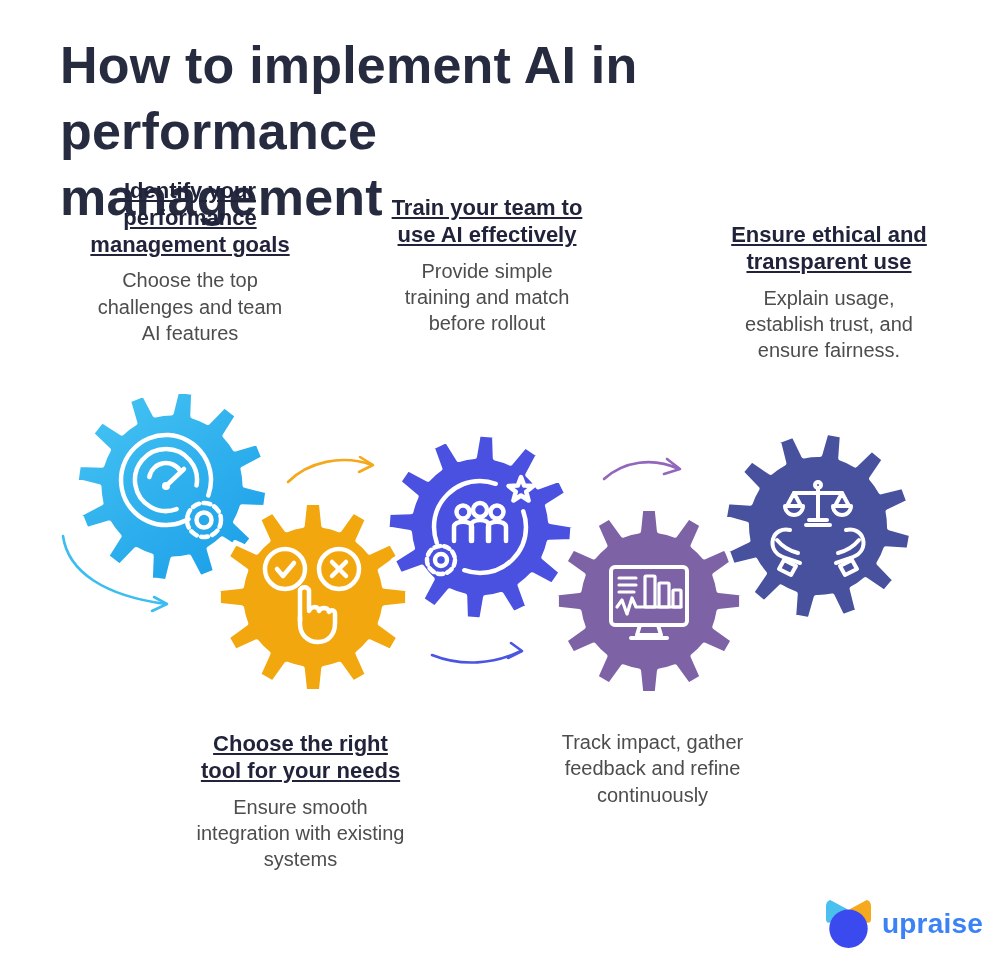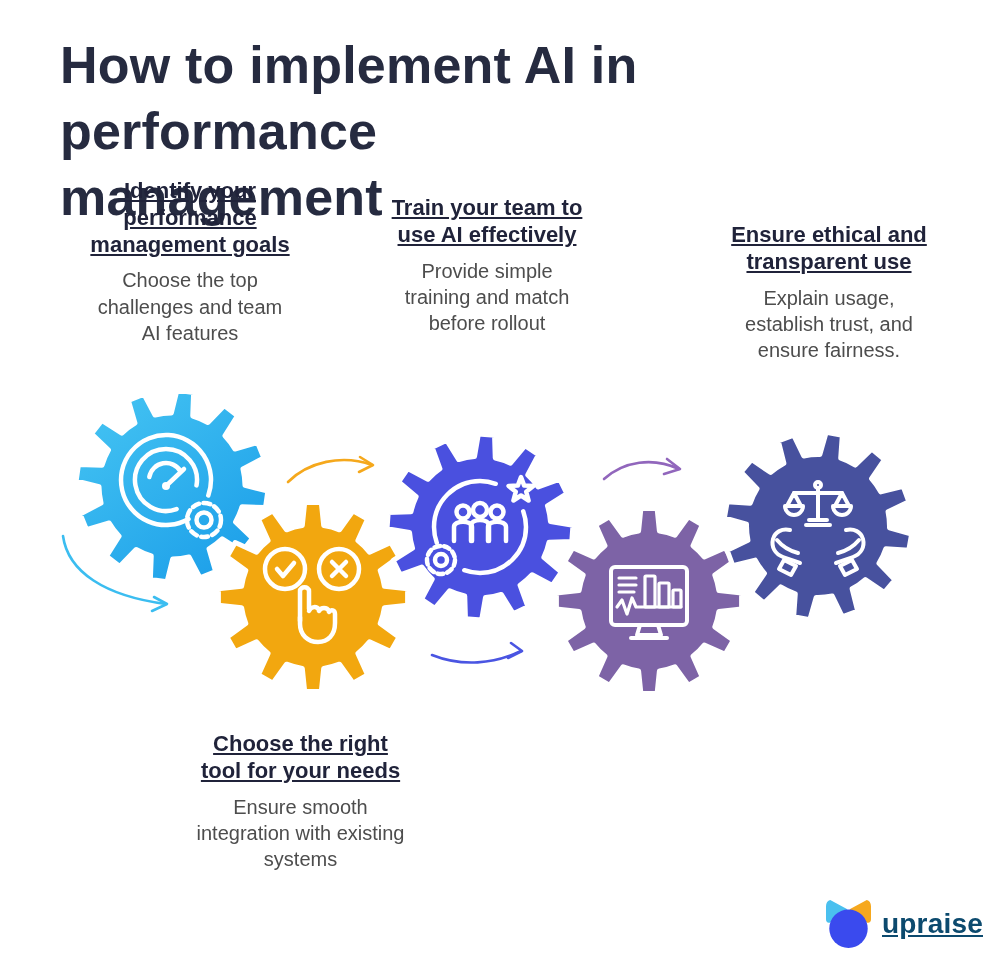--- a/index.html
+++ b/index.html
@@ -22,21 +22,21 @@
     margin:0;font-size:20px;line-height:1.32;color:#4d4d4d;white-space:pre-line;
   }
   .pos-step1{left:50px;top:178px;width:280px;}
   .pos-step3{left:356px;top:195px;width:262px;}
   .pos-step5{left:698px;top:222px;width:262px;}
   .pos-step2{left:158px;top:731px;width:285px;}
   .pos-step4{left:500px;top:729px;width:305px;}
   .arrow path{fill:none;stroke-width:2.6;stroke-linecap:round;stroke-linejoin:round;}
   .icon{stroke:#ffffff;fill:none;stroke-linecap:round;stroke-linejoin:round;}
   .logo{position:absolute;left:826px;top:899px;display:flex;align-items:center;gap:11px;}
-  .logo-text{font-size:28px;font-weight:700;color:#0c4a6e;letter-spacing:.2px;text-decoration:underline;}
+  .logo-text{font-size:28px;font-weight:700;color:#3b82f6;letter-spacing:.2px;}
 </style>
 </head>
 <body>
 
 <div class="canvas">
 
   <h1 class="title">How to implement AI in performance
 management</h1>
 
   <svg class="scene" viewBox="0 0 1000 969" xmlns="http://www.w3.org/2000/svg">
@@ -163,20 +163,23 @@
 systems</p>
   </div>
   <div class="step-text pos-step5">
     <h2 class="step-heading">Ensure ethical and
 transparent use</h2>
     <p class="step-desc">Explain usage,
 establish trust, and
 ensure fairness.</p>
   </div>
   <div class="step-text pos-step4">
+    <p class="step-desc">Track impact, gather
+feedback and refine
+continuously</p>
   </div>
 
   <div class="logo">
     <svg width="45" height="49" viewBox="0 0 48 52" xmlns="http://www.w3.org/2000/svg">
       <path d="M 4.5,1 C 1.8,1.6 0,4.2 0,7.6 L 0,21.5 C 0,24.8 2.3,26.3 5.2,24.6 L 22,14.2 C 23.6,13.2 23.5,11.2 21.8,10.3 Z" fill="#4AC0EF"></path>
       <path d="M 43.5,1 C 46.2,1.6 48,4.2 48,7.6 L 48,21.5 C 48,24.8 45.7,26.3 42.8,24.6 L 26,14.2 C 24.4,13.2 24.5,11.2 26.2,10.3 Z" fill="#F6A81E"></path>
       <circle cx="24" cy="31.5" r="20.5" fill="#3A4AEE"></circle>
     </svg>
     <span class="logo-text">upraise</span>
   </div>

